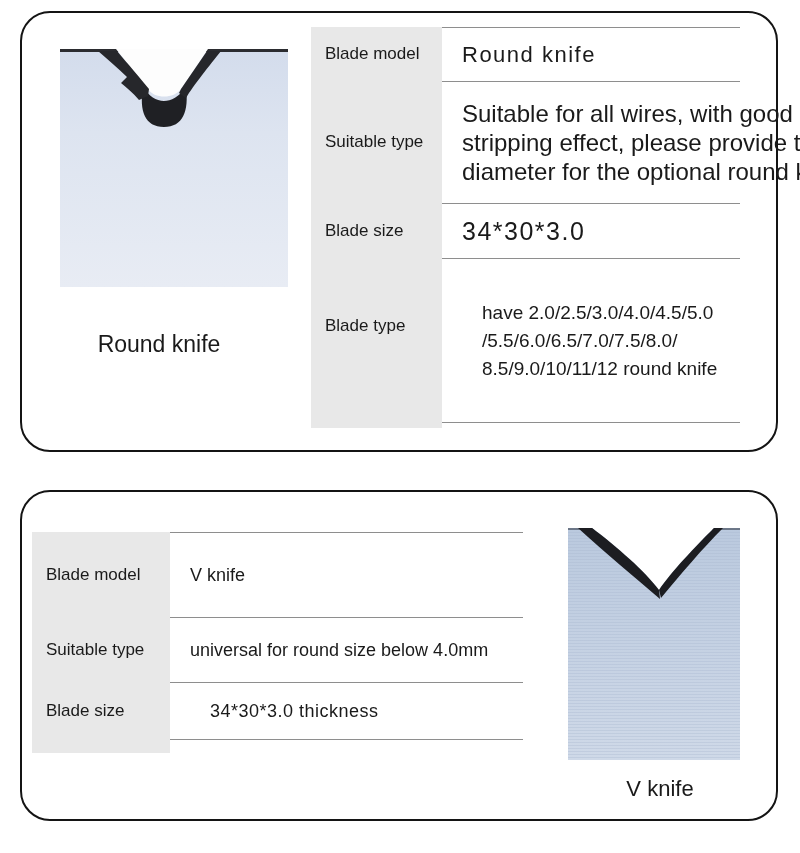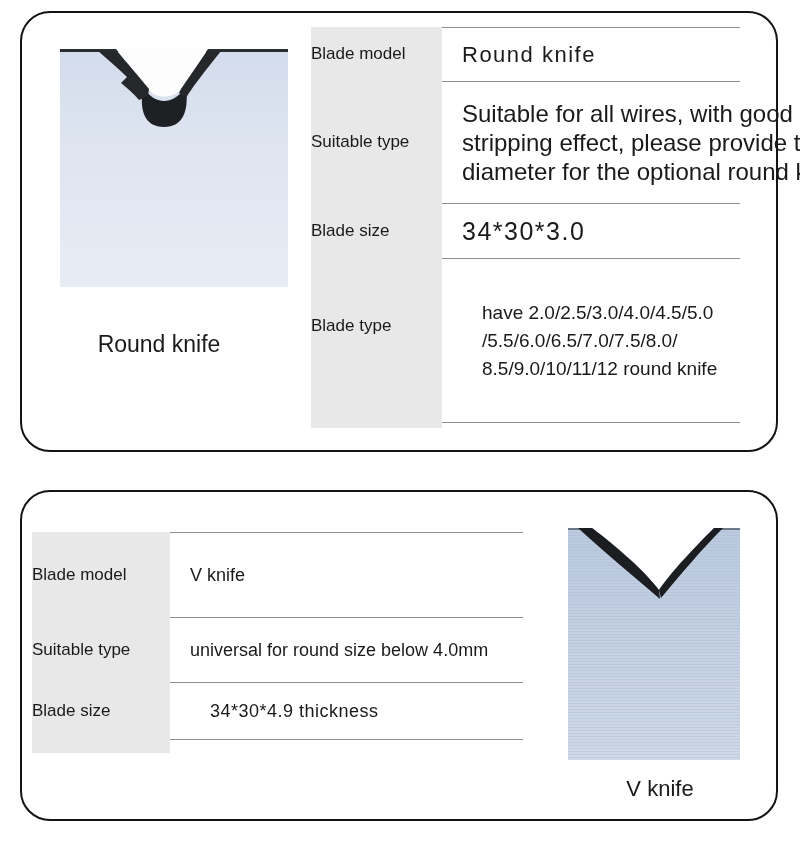--- a/index.html
+++ b/index.html
@@ -22,21 +22,21 @@
   .caption{display:block;text-align:center;color:var(--text,#1a1a1a);}
   #round-figure .caption{font-size:23px;margin-top:44px;transform:translateX(-15px);}
   #v-figure .caption{font-size:22px;margin-top:16px;transform:translateX(6px);}
 
   .spec-table{position:absolute;display:flex;flex-direction:column;}
   #table-round{left:289px;top:14px;}
   #table-v{left:10px;top:40px;}
   .srow{display:flex;}
   .lcell{
     background:var(--label_bg,#e8e8e8);display:flex;align-items:center;
-    box-sizing:border-box;font-size:17px;flex:none;
+    padding-left:14px;box-sizing:border-box;font-size:17px;flex:none;
   }
   .vcell{
     border-top:1px solid var(--divider,#8e8e8e);display:flex;align-items:center;
     padding-left:20px;box-sizing:border-box;white-space:pre;flex:none;
     font-size:17px;
   }
   .vcell.bline{border-bottom:1px solid var(--divider,#8e8e8e);padding-left:40px;}
   .gext{background:var(--label_bg,#e8e8e8);flex:none;}
 
   
@@ -119,21 +119,21 @@
       <div class="srow r1">
         <div class="lcell">Blade model</div>
         <div class="vcell">V knife</div>
       </div>
       <div class="srow r2">
         <div class="lcell">Suitable type</div>
         <div class="vcell">universal for round size below 4.0mm</div>
       </div>
       <div class="srow r3">
         <div class="lcell">Blade size</div>
-        <div class="vcell bline">34*30*4.9 thickness</div>
+        <div class="vcell bline">34*30*3.0 thickness</div>
       </div>
       <div class="gext"></div>
     </div>
 
     <figure class="blade-figure" id="v-figure">
       <svg width="172" height="232" viewBox="0 0 172 232" aria-hidden="true">
         <defs>
           <linearGradient id="gm2" x1="0" y1="0" x2="0" y2="1">
             <stop offset="0" stop-color="#bac9de"></stop>
             <stop offset="1" stop-color="#cfd9e8"></stop>

